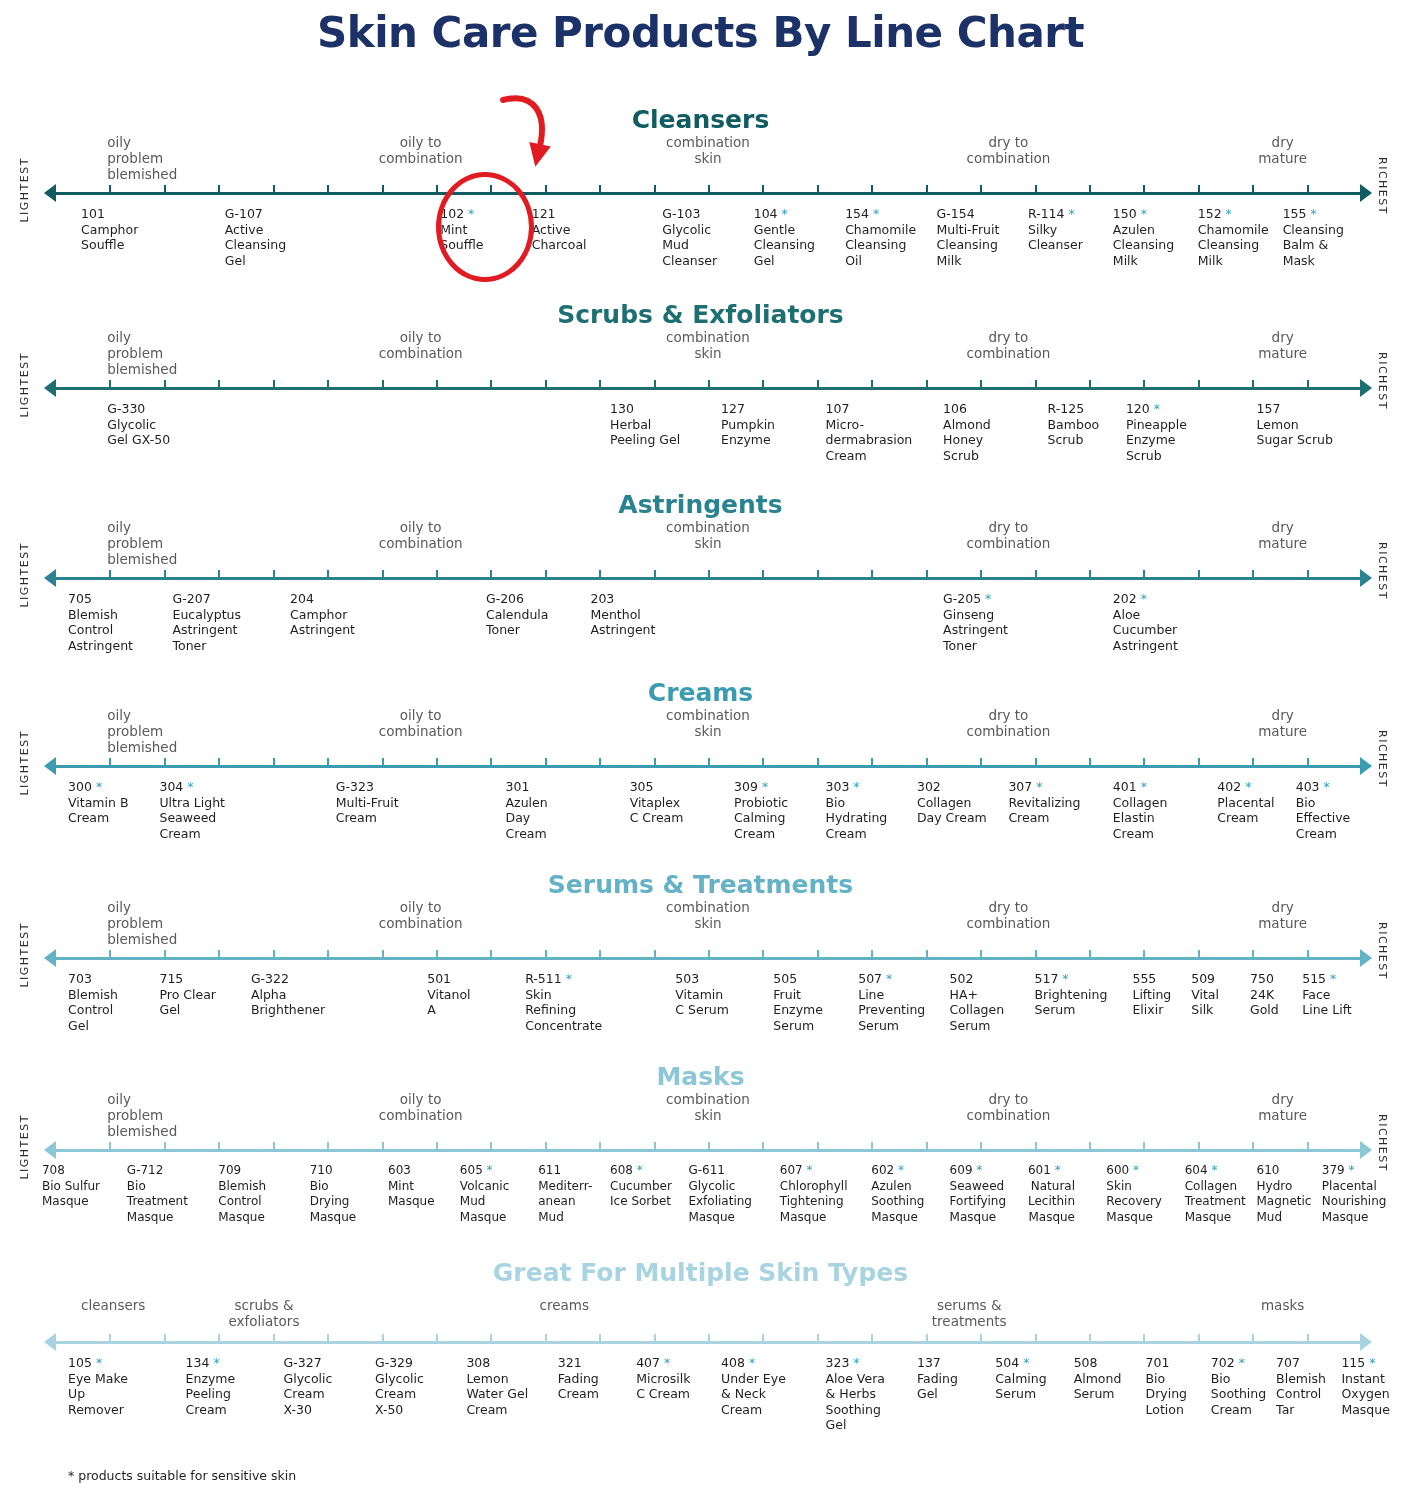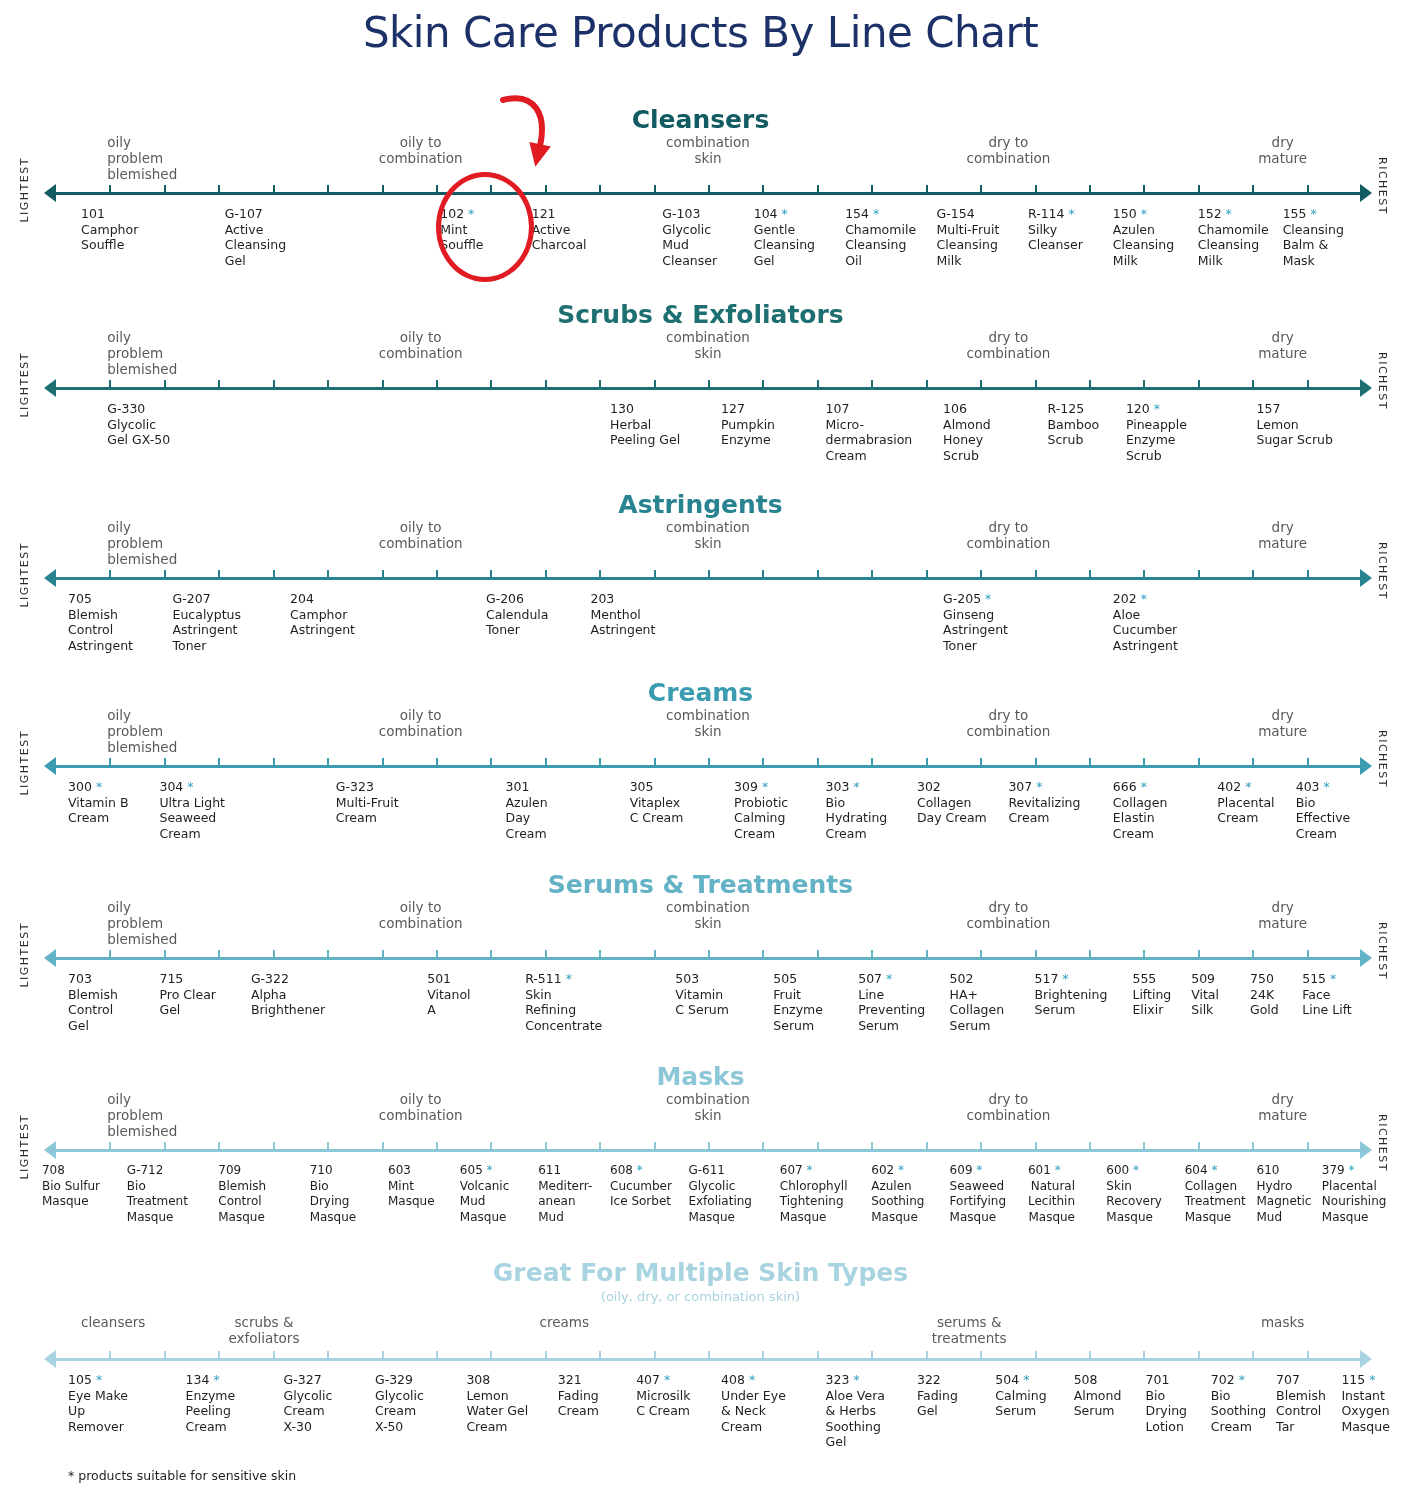--- a/index.html
+++ b/index.html
@@ -2,21 +2,21 @@
 <html><head>
 <meta charset="utf-8">
 <style>
   html,body{margin:0;padding:0;}
   body{
     width:1401px;height:1500px;background:#ffffff;
     font-family:"DejaVu Sans", sans-serif;
     color:#2b2b2b;position:relative;overflow:hidden;
   }
   #title{
-    text-align:center;font-size:42px;font-weight:normal;color:#1d3169;
+    text-align:center;font-size:42px;font-weight:bold;color:#1d3169;
     letter-spacing:-0.5px;margin:8px 0 0 0;
   }
   .section{position:relative;margin:0;}
   .sec-title{text-align:center;font-weight:bold;font-size:25px;margin:0;}
   .sec-sub{text-align:center;font-size:13px;color:#5a5a5a;}
   .axis-wrap{position:relative;height:24px;margin:0 40px 0 55px;}
   .axis-line{position:absolute;left:0;right:0;top:10px;height:3px;}
   .axis-arrow{position:absolute;top:2px;width:0;height:0;}
   .arrow-left{left:-11px;border-top:9px solid transparent;border-bottom:9px solid transparent;}
   .arrow-right{right:-11px;border-top:9px solid transparent;border-bottom:9px solid transparent;}
@@ -318,21 +318,21 @@
         <div class="item" style="left: 52%;"><span class="code">309</span><span class="star" style="color: rgb(47, 159, 191);"> *</span><div style="white-space: pre-line;">Probiotic
 Calming
 Cream</div></div>
         <div class="item" style="left: 59%;"><span class="code">303</span><span class="star" style="color: rgb(47, 159, 191);"> *</span><div style="white-space: pre-line;">Bio
 Hydrating
 Cream</div></div>
         <div class="item" style="left: 66%;"><span class="code">302</span><div style="white-space: pre-line;">Collagen
 Day Cream</div></div>
         <div class="item" style="left: 73%;"><span class="code">307</span><span class="star" style="color: rgb(47, 159, 191);"> *</span><div style="white-space: pre-line;">Revitalizing
 Cream</div></div>
-        <div class="item" style="left: 81%;"><span class="code">666</span><span class="star" style="color: rgb(47, 159, 191);"> *</span><div style="white-space: pre-line;">Collagen
+        <div class="item" style="left: 81%;"><span class="code">401</span><span class="star" style="color: rgb(47, 159, 191);"> *</span><div style="white-space: pre-line;">Collagen
 Elastin
 Cream</div></div>
         <div class="item" style="left: 89%;"><span class="code">402</span><span class="star" style="color: rgb(47, 159, 191);"> *</span><div style="white-space: pre-line;">Placental
 Cream</div></div>
         <div class="item" style="left: 95%;"><span class="code">403</span><span class="star" style="color: rgb(47, 159, 191);"> *</span><div style="white-space: pre-line;">Bio
 Effective
 Cream</div></div>
       </div>
       <div class="vert left" style="left: 18px; top: 52px;">LIGHTEST</div>
       <div class="vert" style="right: 12px; top: 52px;">RICHEST</div>
@@ -509,21 +509,20 @@
 Mud</div></div>
         <div class="item" style="left: 97%;"><span class="code">379</span><span class="star" style="color: rgb(47, 159, 191);"> *</span><div style="white-space: pre-line;">Placental
 Nourishing
 Masque</div></div>
       </div>
       <div class="vert left" style="left: 18px; top: 52px;">LIGHTEST</div>
       <div class="vert" style="right: 12px; top: 52px;">RICHEST</div>
     </div>
     <div class="section" style="position: absolute; left: 0px; right: 0px; top: 1258px;">
       <div class="sec-title" style="color: rgb(168, 211, 224);">Great For Multiple Skin Types</div>
-      <div class="sec-sub" style="color: rgb(168, 211, 224); margin-top: 2px;">(oily, dry, or combination skin)</div>
       <div class="band-labels" style="height: 44px;">
         <div class="band" style="left: 2%; top: 10px; transform: none;">cleansers</div>
         <div class="band" style="left: 16%; top: 10px;">scrubs &amp;
 exfoliators</div>
         <div class="band" style="left: 39%; top: 10px;">creams</div>
         <div class="band" style="left: 70%; top: 10px;">serums &amp;
 treatments</div>
         <div class="band" style="left: 94%; top: 10px;">masks</div>
       </div>
       <div class="axis-wrap">
@@ -574,21 +573,21 @@
 Cream</div></div>
         <div class="item" style="left: 44.5%;"><span class="code">407</span><span class="star" style="color: rgb(47, 159, 191);"> *</span><div style="white-space: pre-line;">Microsilk
 C Cream</div></div>
         <div class="item" style="left: 51%;"><span class="code">408</span><span class="star" style="color: rgb(47, 159, 191);"> *</span><div style="white-space: pre-line;">Under Eye
 &amp; Neck
 Cream</div></div>
         <div class="item" style="left: 59%;"><span class="code">323</span><span class="star" style="color: rgb(47, 159, 191);"> *</span><div style="white-space: pre-line;">Aloe Vera
 &amp; Herbs
 Soothing
 Gel</div></div>
-        <div class="item" style="left: 66%;"><span class="code">322</span><div style="white-space: pre-line;">Fading
+        <div class="item" style="left: 66%;"><span class="code">137</span><div style="white-space: pre-line;">Fading
 Gel</div></div>
         <div class="item" style="left: 72%;"><span class="code">504</span><span class="star" style="color: rgb(47, 159, 191);"> *</span><div style="white-space: pre-line;">Calming
 Serum</div></div>
         <div class="item" style="left: 78%;"><span class="code">508</span><div style="white-space: pre-line;">Almond
 Serum</div></div>
         <div class="item" style="left: 83.5%;"><span class="code">701</span><div style="white-space: pre-line;">Bio
 Drying
 Lotion</div></div>
         <div class="item" style="left: 88.5%;"><span class="code">702</span><span class="star" style="color: rgb(47, 159, 191);"> *</span><div style="white-space: pre-line;">Bio
 Soothing

